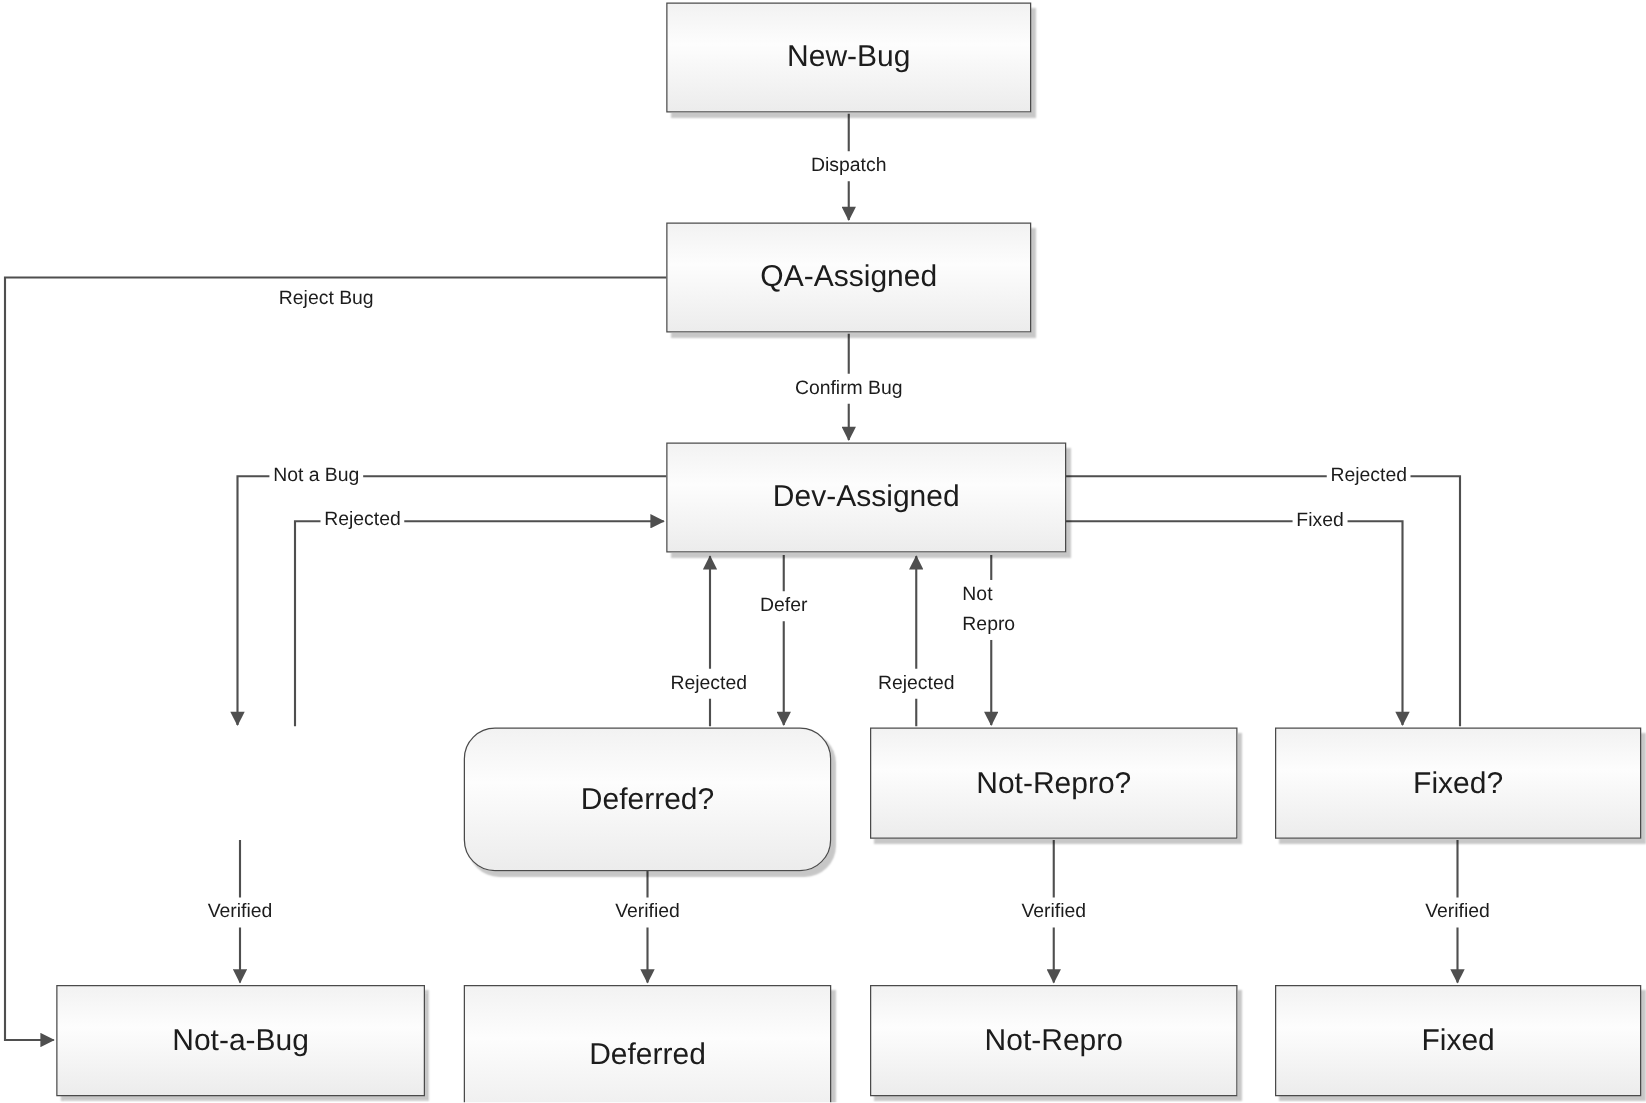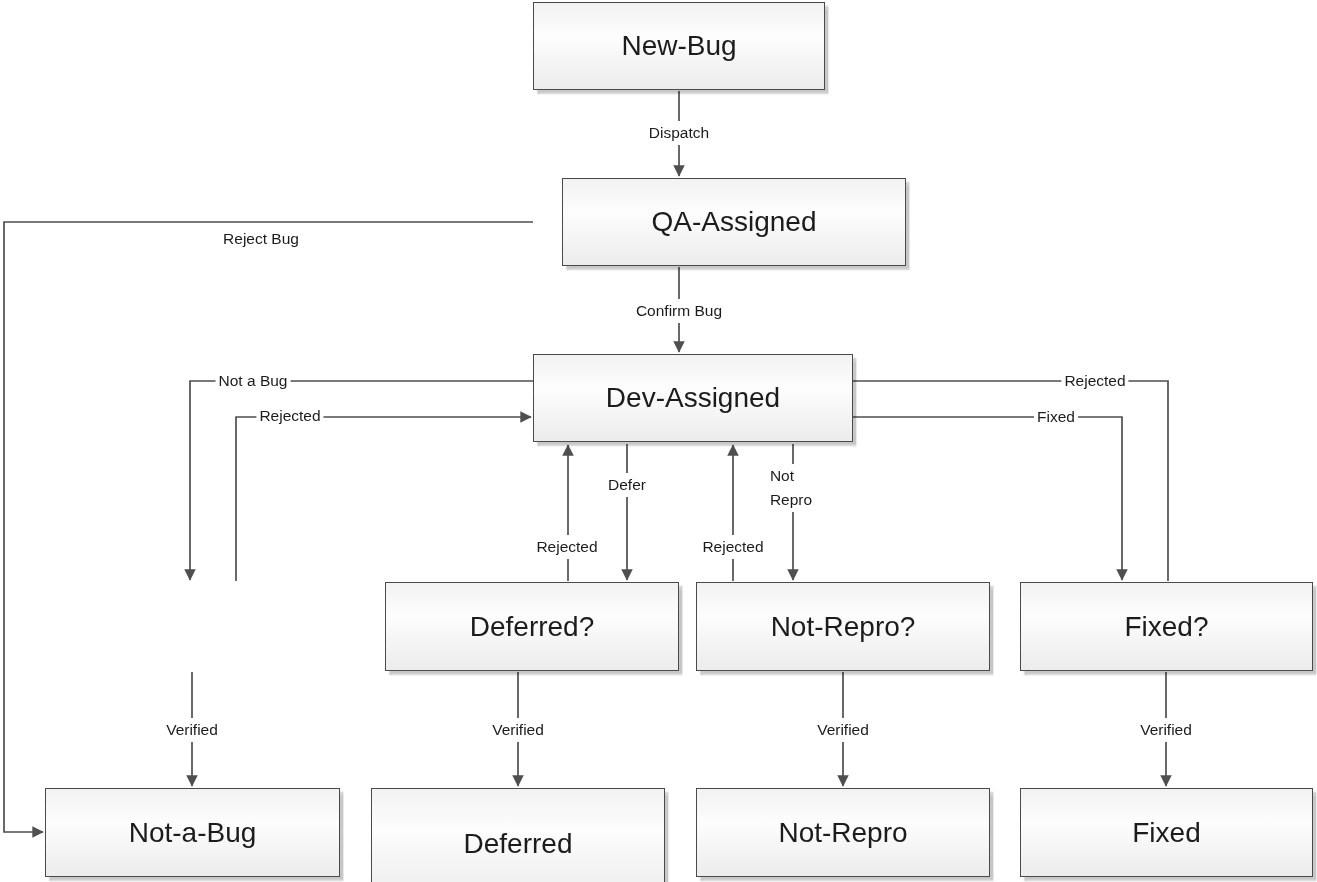--- a/index.html
+++ b/index.html
@@ -19,21 +19,21 @@
   #wires{position:absolute;left:0;top:0;width:1317px;height:882px;}
   #wires path{fill:none;stroke:var(--line-color);stroke-width:1.7;}
   #wires marker path{fill:var(--line-color);stroke:none;}
   .node{
     position:absolute;
     box-sizing:border-box;
     border:1.6px solid var(--node-border);
     background:linear-gradient(180deg,#f2f2f2 0%,#fdfdfd 38%,#ececec 100%);
     box-shadow:3.5px 4px 1.5px rgba(0,0,0,0.22);
     display:flex;align-items:center;justify-content:center;
-    font-size:28px;
+    font-size:24px;
     color:var(--text-color);
   }
   .edge-label{
     position:absolute;
     transform:translate(-50%,-50%);
     background:var(--halo);
     color:var(--text-color);
     font-size:15.5px;
     line-height:1.55;
     padding:0 3px;
@@ -64,23 +64,23 @@
     <path d="M733 581 L733 445" marker-end="url(#arrow)"></path>
     <path d="M825 417 L1122 417 L1122 580" marker-end="url(#arrow)"></path>
     <path d="M1168 581 L1168 381 L827 381" marker-end="url(#arrow)"></path>
     <path d="M192 672 L192 786" marker-end="url(#arrow)"></path>
     <path d="M518 672 L518 786" marker-end="url(#arrow)"></path>
     <path d="M843 672 L843 786" marker-end="url(#arrow)"></path>
     <path d="M1166 672 L1166 786" marker-end="url(#arrow)"></path>
   </svg>
 
   <div class="node" style="left:533px;top:2px;width:292px;height:88px;">New-Bug</div>
-  <div class="node" style="left:562px;top:178px;width:344px;height:88px;text-align:center;">QA-Assigned</div>
+  <div class="node" style="left:533px;top:178px;width:292px;height:88px;text-align:center;">QA-Assigned</div>
   <div class="node" style="left:533px;top:354px;width:320px;height:88px;">Dev-Assigned</div>
-  <div class="node" style="left:385px;top:582px;width:294px;height:89px;">Deferred?</div>
+  <div class="node" style="left:371px;top:582px;width:294px;height:115px;border-radius:25px;">Deferred?</div>
   <div class="node" style="left:696px;top:582px;width:294px;height:89px;">Not-Repro?</div>
   <div class="node" style="left:1020px;top:582px;width:293px;height:89px;">Fixed?</div>
   <div class="node" style="left:45px;top:788px;width:295px;height:89px;text-align:center;">Not-a-Bug</div>
   <div class="node" style="left:371px;top:788px;width:294px;height:111px;">Deferred</div>
   <div class="node" style="left:696px;top:788px;width:294px;height:89px;">Not-Repro</div>
   <div class="node" style="left:1020px;top:788px;width:293px;height:89px;">Fixed</div>
 
   <div class="edge-label" style="left:679px;top:133px;">Dispatch</div>
   <div class="edge-label" style="left:679px;top:311px;">Confirm Bug</div>
   <div class="edge-label" style="left:261px;top:207px;margin-top:32px;">Reject Bug</div>

